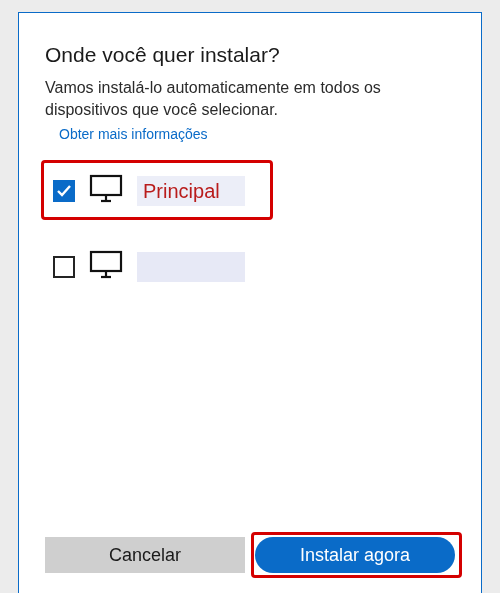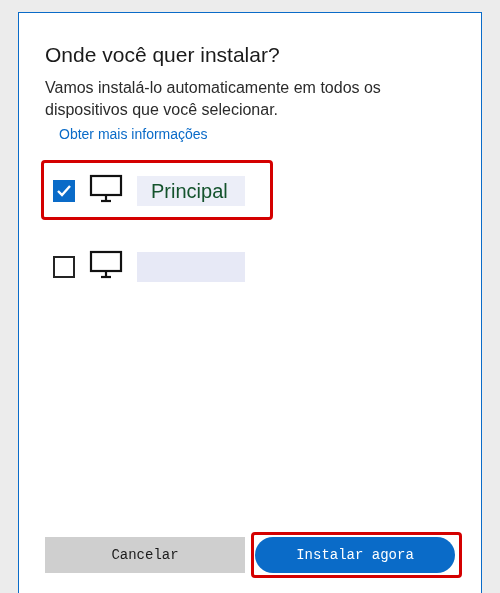--- a/index.html
+++ b/index.html
@@ -85,44 +85,44 @@
       background: #0a6bc8;
       border-color: #0a6bc8;
     }
     .checkbox.checked svg { display: block; }
     .checkbox svg { display: none; }
     .dev-icon {
       flex-shrink: 0;
     }
     .dev-label {
       font-size: 20px;
-      color: #14532d;
+      color: #b91c1c;
       background: #eceef8;
-      padding: 2px 10px 2px 14px;
+      padding: 2px 10px 2px 6px;
       min-width: 108px;
       height: 30px;
       display: flex;
       align-items: center;
     }
     .row2 { margin-top: 18px; }
     .row2 .dev-label { background: #e7e9f6; }
     .spacer { flex: 1; }
     .buttons {
       display: flex;
       gap: 10px;
       margin-top: 10px;
       position: relative;
     }
     .btn {
       flex: 1;
       height: 36px;
       border: none;
-      font-size: 14px;
+      font-size: 18px;
       cursor: pointer;
-      font-family: Liberation Mono, monospace;
+      font-family: Liberation Sans, sans-serif;
     }
     .btn-cancel {
       background: #cfcfcf;
       color: #1b1b1b;
     }
     .btn-install {
       background: #0a6bc8;
       color: #fff;
       position: relative;
       border-radius: 18px;

